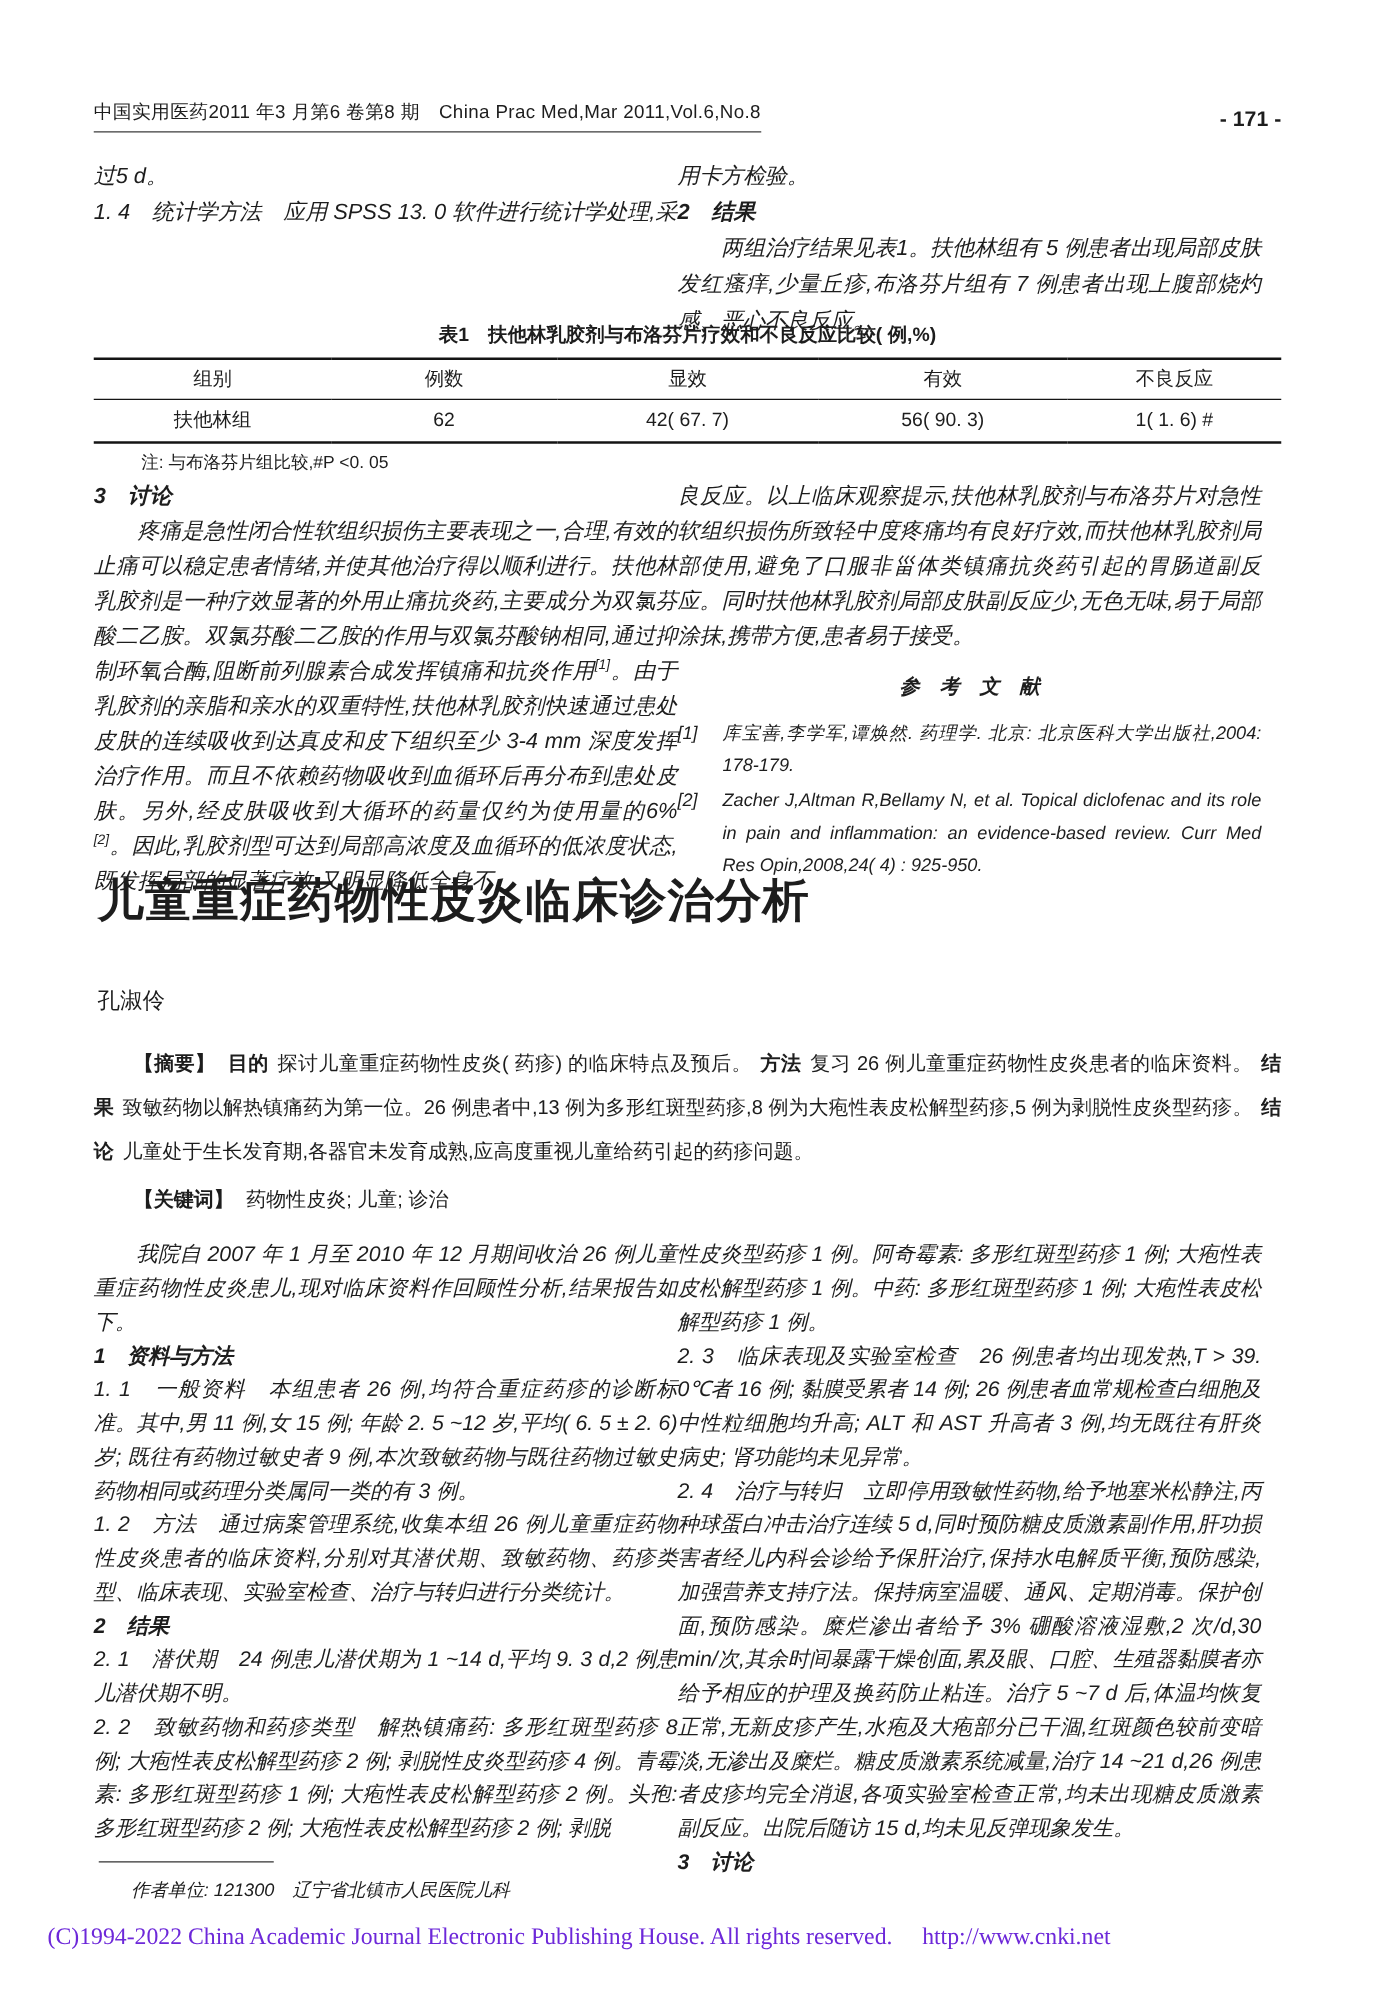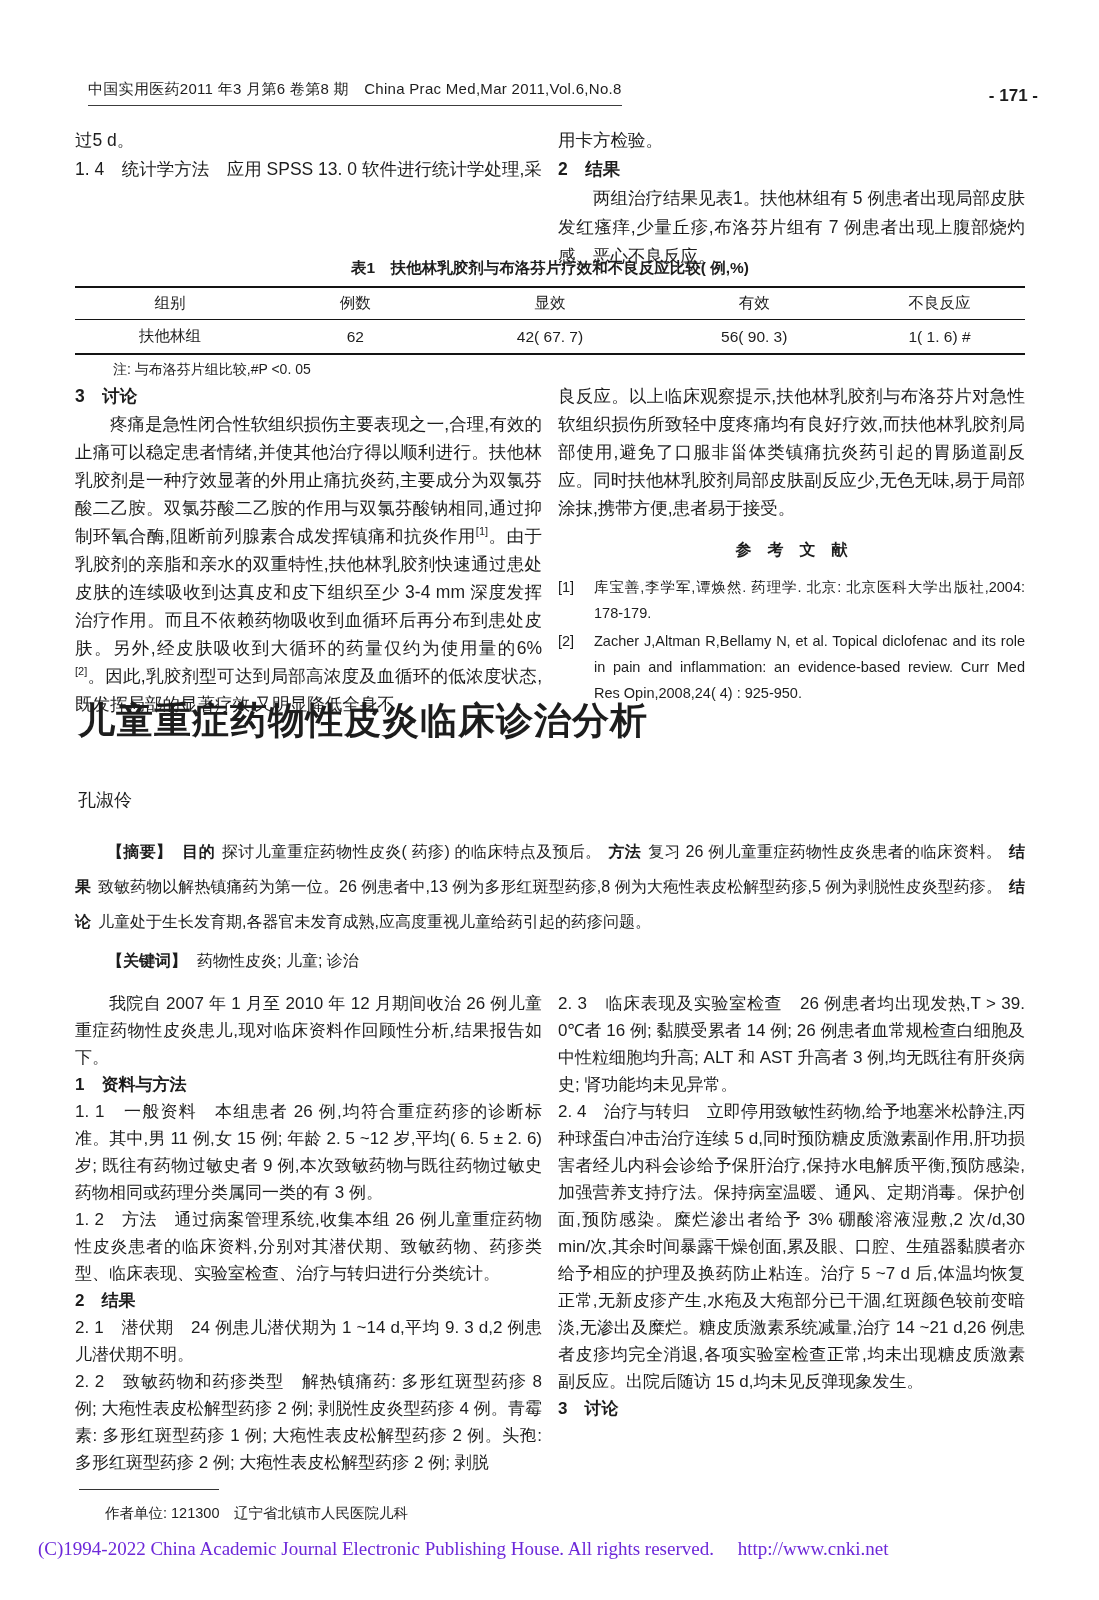--- a/index.html
+++ b/index.html
@@ -6,28 +6,28 @@
   .page{
     position:relative;
     width:1099px;height:1600px;
     background:#ffffff;
     font-family:"Liberation Sans",sans-serif;
     color:#1d1d1d;
     overflow:hidden;
   }
   
   .pageheader{
-    position:absolute;top:80px;left:88px;width:950px;
+    position:absolute;top:80px;left:75px;width:950px;
     display:flex;justify-content:space-between;align-items:flex-end;
   }
   .jline{font-size:15px;letter-spacing:.3px;border-bottom:1.5px solid #3c3c3c;padding-bottom:6px;}
   .pnum{font-weight:bold;font-size:17px;}
 
   
-  .row{position:absolute;left:75px;width:950px;display:flex;gap:16px;}
+  .row{position:absolute;left:75px;width:950px;display:flex;font-style:italic;}
   .col{width:467px;}
   .row p{margin:0;text-align:justify;}
   .row1{top:126px;font-size:17.5px;line-height:29px;}
   .row2{top:382px;font-size:17.5px;line-height:28px;}
   .row3{top:990px;font-size:17px;line-height:27px;}
   .h{font-weight:600;}
   .indent{text-indent:2em;}
   sup.refmark{font-size:11px;line-height:0;}
 
   
@@ -153,20 +153,21 @@
       <p>1. 2　方法　通过病案管理系统,收集本组 26 例儿童重症药物性皮炎患者的临床资料,分别对其潜伏期、致敏药物、药疹类型、临床表现、实验室检查、治疗与转归进行分类统计。</p>
       <p class="h">2　结果</p>
       <p>2. 1　潜伏期　24 例患儿潜伏期为 1 ~14 d,平均 9. 3 d,2 例患儿潜伏期不明。</p>
       <p>2. 2　致敏药物和药疹类型　解热镇痛药: 多形红斑型药疹 8 例; 大疱性表皮松解型药疹 2 例; 剥脱性皮炎型药疹 4 例。青霉素: 多形红斑型药疹 1 例; 大疱性表皮松解型药疹 2 例。头孢: 多形红斑型药疹 2 例; 大疱性表皮松解型药疹 2 例; 剥脱</p>
       <div class="footnote">
         <div class="fnrule"></div>
         <div class="fnline">作者单位: 121300　辽宁省北镇市人民医院儿科</div>
       </div>
     </div>
     <div class="col">
+      <p>性皮炎型药疹 1 例。阿奇霉素: 多形红斑型药疹 1 例; 大疱性表皮松解型药疹 1 例。中药: 多形红斑型药疹 1 例; 大疱性表皮松解型药疹 1 例。</p>
       <p>2. 3　临床表现及实验室检查　26 例患者均出现发热,T &gt; 39. 0℃者 16 例; 黏膜受累者 14 例; 26 例患者血常规检查白细胞及中性粒细胞均升高; ALT 和 AST 升高者 3 例,均无既往有肝炎病史; 肾功能均未见异常。</p>
       <p>2. 4　治疗与转归　立即停用致敏性药物,给予地塞米松静注,丙种球蛋白冲击治疗连续 5 d,同时预防糖皮质激素副作用,肝功损害者经儿内科会诊给予保肝治疗,保持水电解质平衡,预防感染,加强营养支持疗法。保持病室温暖、通风、定期消毒。保护创面,预防感染。糜烂渗出者给予 3% 硼酸溶液湿敷,2 次/d,30 min/次,其余时间暴露干燥创面,累及眼、口腔、生殖器黏膜者亦给予相应的护理及换药防止粘连。治疗 5 ~7 d 后,体温均恢复正常,无新皮疹产生,水疱及大疱部分已干涸,红斑颜色较前变暗淡,无渗出及糜烂。糖皮质激素系统减量,治疗 14 ~21 d,26 例患者皮疹均完全消退,各项实验室检查正常,均未出现糖皮质激素副反应。出院后随访 15 d,均未见反弹现象发生。</p>
       <p class="h">3　讨论</p>
     </div>
   </div>
 
   <div class="copyright">(C)1994-2022 China Academic Journal Electronic Publishing House. All rights reserved.　 http://www.cnki.net</div>
 
 </div>
 

